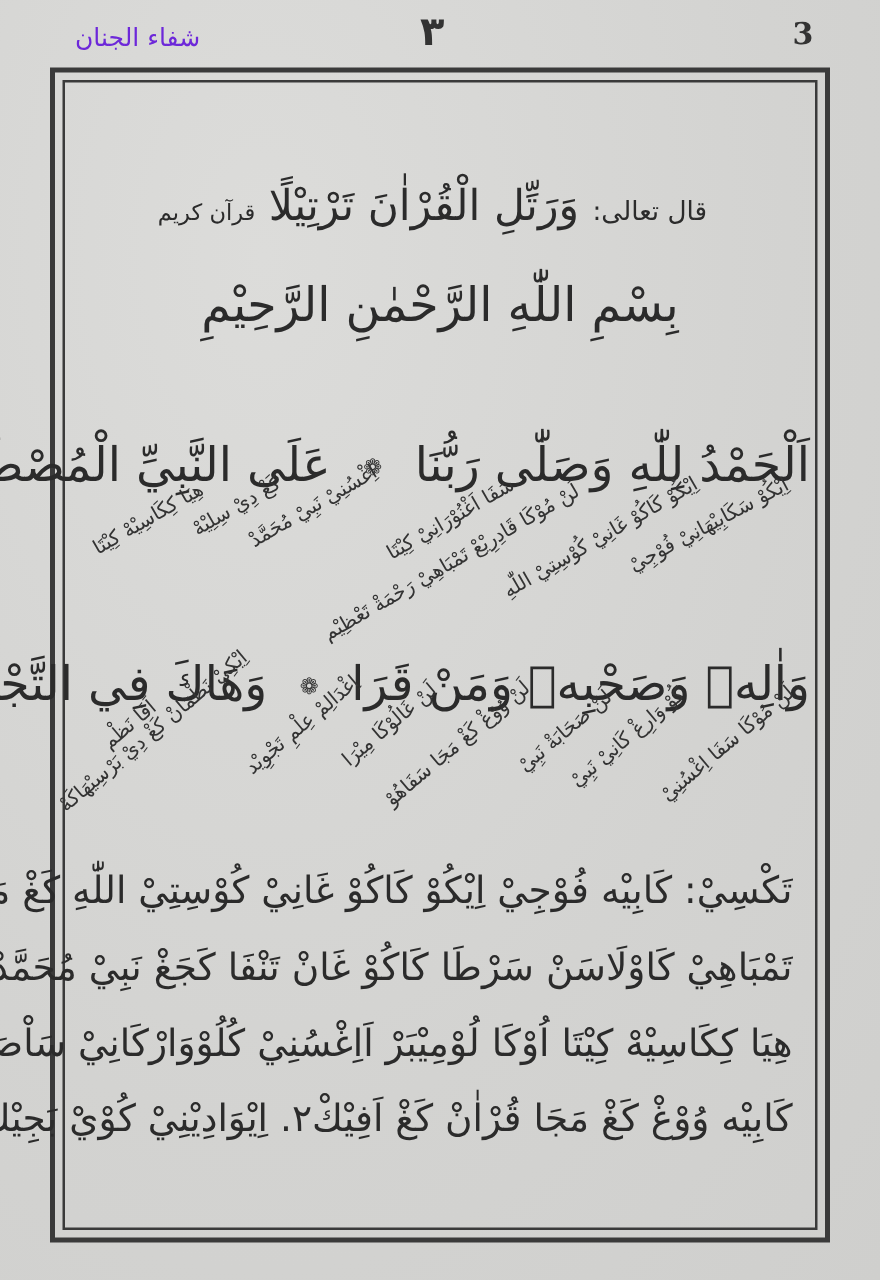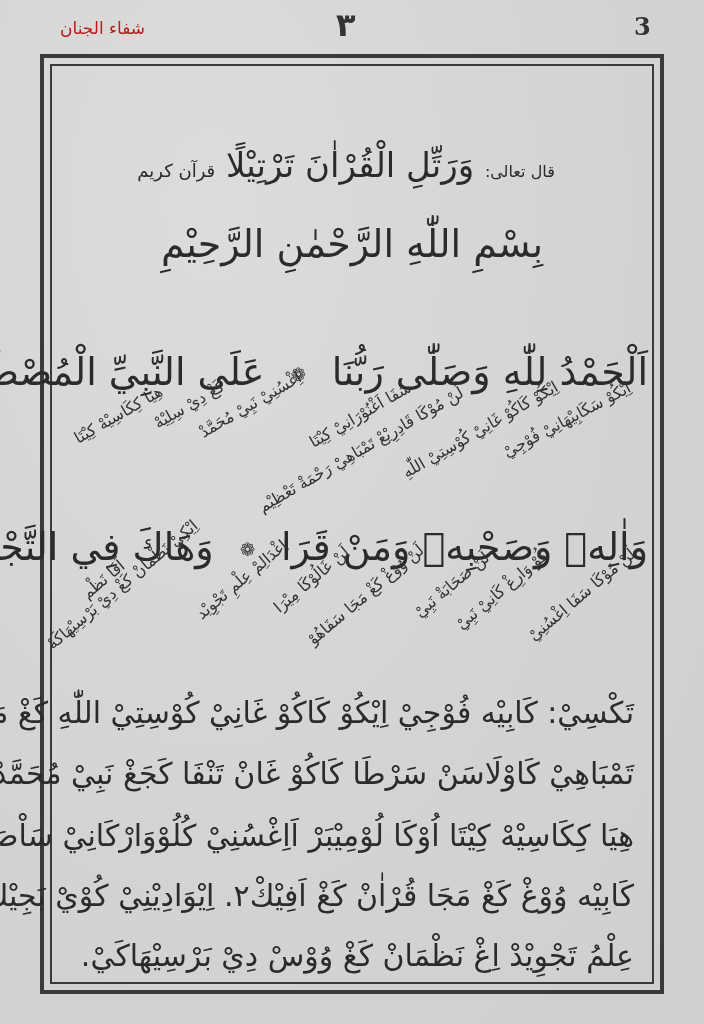--- a/index.html
+++ b/index.html
@@ -9,38 +9,38 @@
     font-family:"DejaVu Sans", sans-serif;
     color:#2a2a2a;
     position:relative;
   }
   .paper {
     position:absolute; left:0; top:0; width:704px; height:1024px;
     background:
       radial-gradient(ellipse at 30% 20%, #dcdcda 0%, #d3d3d1 60%, #cfcfcd 100%);
   }
   .header { position:absolute; top:6px; left:0; width:704px; height:40px; }
-  .hdr-title { position:absolute; left:60px; top:12px; font-size:17px; direction:rtl; color:#b91c1c; }
+  .hdr-title { position:absolute; left:60px; top:12px; font-size:20px; direction:rtl; color:#6d28d9; }
   .hdr-num-ar { position:absolute; left:336px; top:0px; font-size:32px; font-weight:bold; color:#333; }
   .hdr-num { position:absolute; left:634px; top:6px; font-size:24px; font-weight:bold; color:#333; font-family:"DejaVu Serif", serif; }
 
   .frame-outer {
     position:absolute; left:40px; top:54px; width:624px; height:940px;
     border:4px solid #3a3a3a; box-sizing:border-box;
   }
   .frame-inner {
     position:absolute; left:50px; top:64px; width:604px; height:920px;
     border:2px solid #3a3a3a; box-sizing:border-box;
   }
   .content { position:absolute; left:56px; top:70px; width:592px; height:908px; direction:rtl; }
 
   .line { position:absolute; right:0; left:0; direction:rtl; white-space:nowrap; color:#2b2b2b; }
   .ayah-row { top:75px; text-align:center; font-size:34px; }
   .ayah-row .label-left { font-size:18px; margin-left:6px; }
-  .ayah-row .label-right { font-size:16px; margin-right:18px;margin-top:10px; }
+  .ayah-row .label-right { font-size:21px; margin-right:18px;margin-top:10px; }
   .basmala { top:152px; text-align:center; font-size:38px; letter-spacing:2px; }
 
   .verse { font-size:38px; text-align:center; }
   .verse1 { top:280px; }
   .verse2 { top:455px; }
   .star { font-size:18px; color:#333; margin:0 14px; vertical-align:middle; }
 
   .gloss { position:absolute; font-size:16px; color:#333; white-space:nowrap; direction:rtl; }
 
   .prose { font-size:30px; right:14px; left:10px; text-align:justify; }
@@ -98,14 +98,13 @@
   <span class="gloss" style="right:210px;top:515px;transform:rotate(-40deg);">لَنْ وُوْغْ كَغْ مَجَا سَفَاهُوْ</span>
   <span class="gloss" style="right:290px;top:500px;transform:rotate(-40deg);">لَنْ غَالُوْكَا مِيْرَا</span>
   <span class="gloss" style="right:350px;top:500px;transform:rotate(-40deg);">اِغْدَالِمْ عِلْمِ تَجْوِيْد</span>
   <span class="gloss" style="right:430px;top:505px;transform:rotate(-40deg);">اِيْكِيْ نَظْمَانْ كَغْ دِيْ بَرْسِيْهَاكَهْ</span>
   <span class="gloss" style="right:520px;top:500px;transform:rotate(-40deg);">اَفَا نَظْم</span>
 
   <div class="line prose p1">تَكْسِيْ: كَابِيْه فُوْجِيْ اِيْكُوْ كَاكُوْ غَانِيْ كُوْسِتِيْ اللّٰهِ كَغْ مَهَا اَكُوْغْ لَنْ مُوْكَا</div>
   <div class="line prose p2">تَمْبَاهِيْ كَاوْلَاسَنْ سَرْطَا كَاكُوْ غَانْ تَنْفَا كَجَغْ نَبِيْ مُحَمَّدْ ﷺ سِيْغْ فِيْنِلِيْه</div>
   <div class="line prose p3">هِيَا كِكَاسِيْهْ كِيْتَا اُوْكَا لُوْمِيْبَرْ اَاِغْسُنِيْ كُلُوْوَارْكَانِيْ سَاْصَحَابَتِيْ، لَنْ</div>
   <div class="line prose p4">كَابِيْه وُوْغْ كَغْ مَجَا قُرْاٰنْ كَغْ اَفِيْكْ٢. اِيْوَادِيْنِيْ كُوْيْ بَجِيْكْ غَاجِيْهَا</div>
-  <div class="line prose p5">عِلْمُ تَجْوِيْدْ اِغْ نَظْمَانْ كَغْ وُوْسْ دِيْ بَرْسِيْهَاكَيْ.</div>
 </div>
 
 </body></html>

